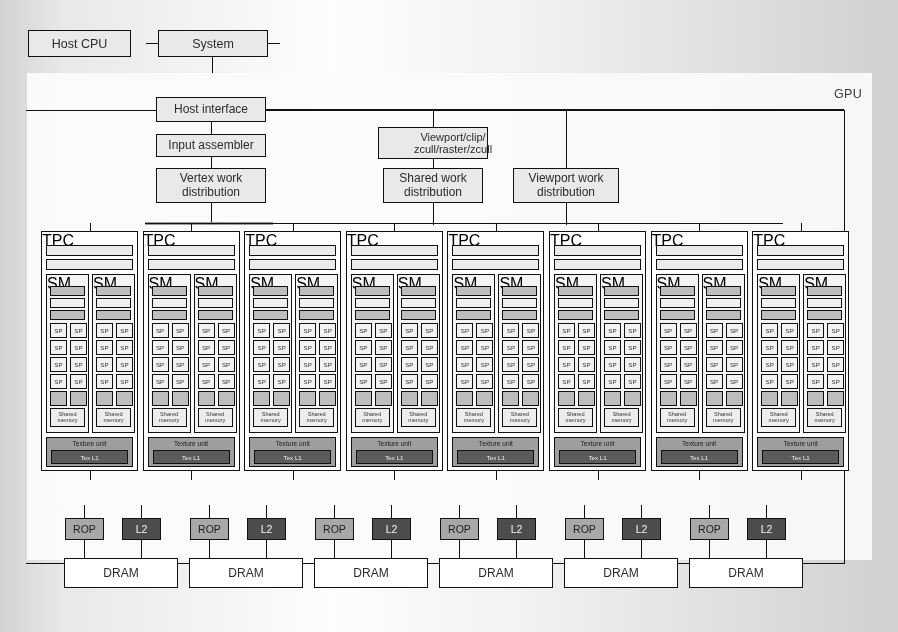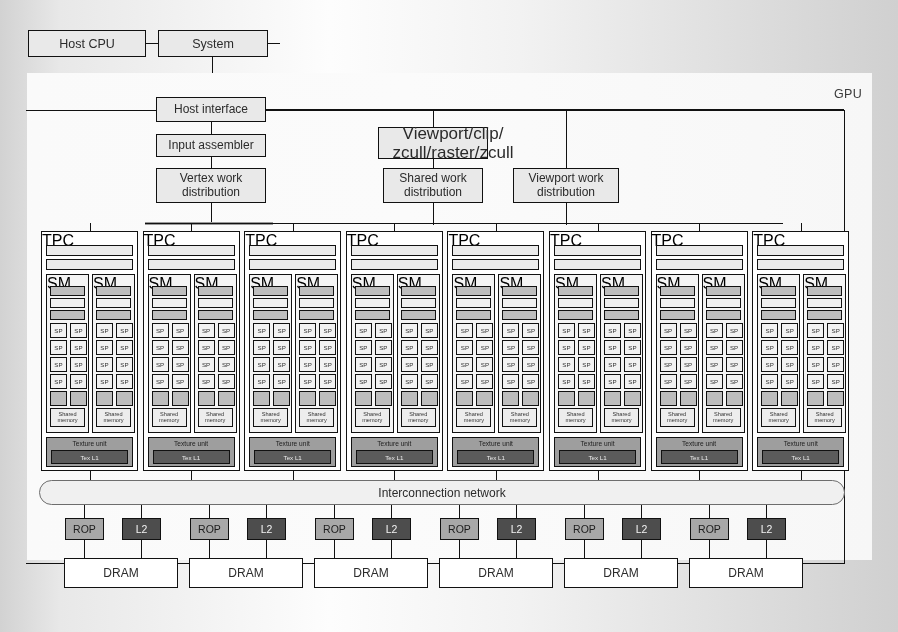--- a/index.html
+++ b/index.html
@@ -119,21 +119,21 @@
     font-size:12px;color:#2b2b2b;
   }
 </style>
 </head>
 <body>
 
 <div id="root">
 
   <div class="backdrop"></div>
 
-  <div class="box" style="left:28px;top:30px;width:118px;height:27px;font-size:12.5px;">
+  <div class="box" style="left:28px;top:30px;width:103px;height:27px;font-size:12.5px;">
     <span>Host CPU</span>
   </div>
 
   <div class="hline" style="left:146px;top:43px;width:12px;"></div>
 
   <div class="box" style="left:158px;top:30px;width:110px;height:27px;font-size:12.5px;">
     <span>System</span>
   </div>
 
   <div class="hline" style="left:268px;top:43px;width:12px;"></div>
@@ -160,21 +160,21 @@
 
     <div class="vline" style="left:184px;top:84px;height:11px;"></div>
 
     <div class="box" style="left:129px;top:95px;width:110px;height:35px;font-size:12px;flex-direction:column;">
       <span>Vertex work</span>
       <span>distribution</span>
     </div>
 
     <div class="vline" style="left:406px;top:36px;height:18px;"></div>
 
-    <div class="box" style="left:351px;top:54px;width:110px;height:32px;font-size:17px;flex-direction:column;padding-left:40px;">
+    <div class="box" style="left:351px;top:54px;width:110px;height:32px;font-size:11px;flex-direction:column;padding-left:40px;">
       <span>Viewport/clip/</span>
       <span>zcull/raster/zcull</span>
     </div>
 
     <div class="vline" style="left:406px;top:86px;height:9px;"></div>
 
     <div class="box" style="left:356px;top:95px;width:100px;height:35px;font-size:12px;flex-direction:column;">
       <span>Shared work</span>
       <span>distribution</span>
     </div>
@@ -597,23 +597,20 @@
             </div>
           </div>
           <div class="texunit" style="left:4px;top:205px;width:87px;height:30px;">
             <div class="div" style="top:2px;left:0;right:0;position:absolute;">Texture unit</div>
             <div class="texl1" style="left:4px;top:12px;width:77px;height:14px;">Tex L1</div>
           </div>
         </div>
         <div class="vline" style="left:774px;top:398px;height:9px;"></div>
       </div>
 
-    <div class="icn" style="left:12px;top:407px;width:806px;height:25px;">
-      <span>Interconnection network</span>
-    </div>
 
     <div id="mem-row">
         <div class="vline" style="left:57px;top:432px;height:13px;"></div>
         <div class="vline" style="left:114px;top:432px;height:13px;"></div>
         <div class="rop" style="left:38px;top:445px;width:39px;height:22px;">ROP</div>
         <div class="l2" style="left:95px;top:445px;width:39px;height:22px;">L2</div>
         <div class="vline" style="left:57px;top:467px;height:46px;"></div>
         <div class="vline" style="left:114px;top:467px;height:46px;"></div>
         <div class="vline" style="left:182px;top:432px;height:13px;"></div>
         <div class="vline" style="left:239px;top:432px;height:13px;"></div>

